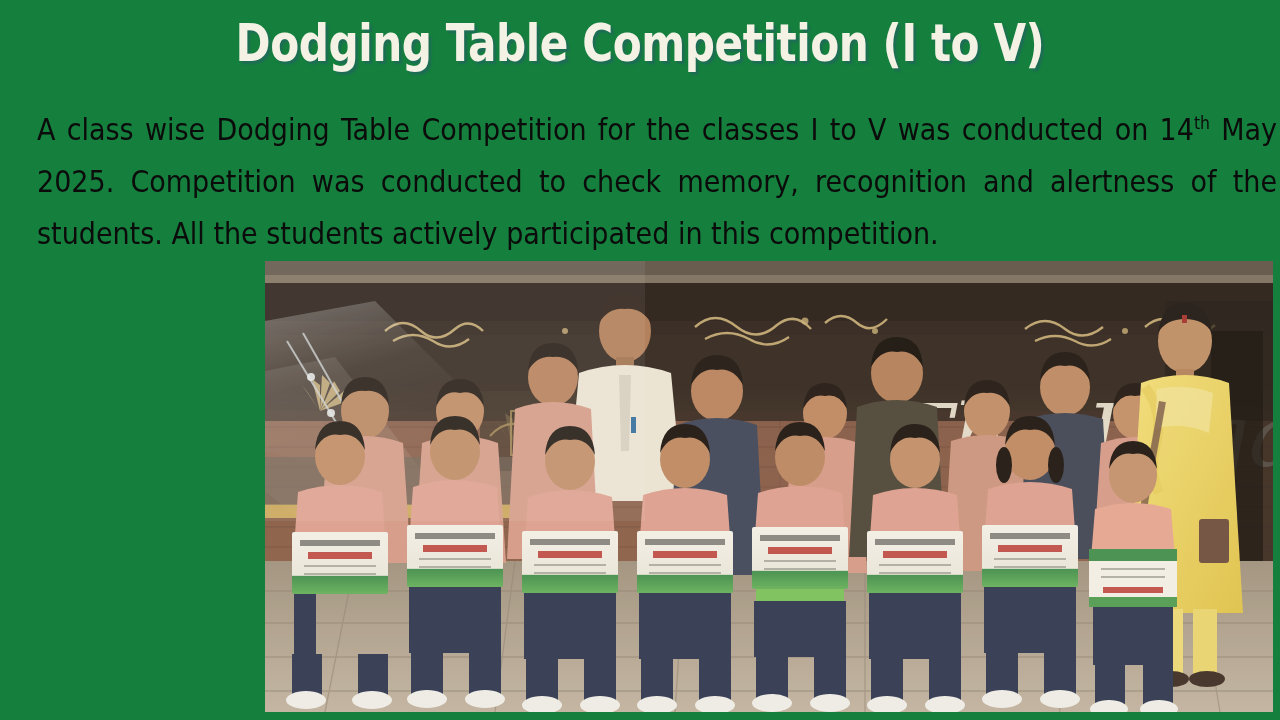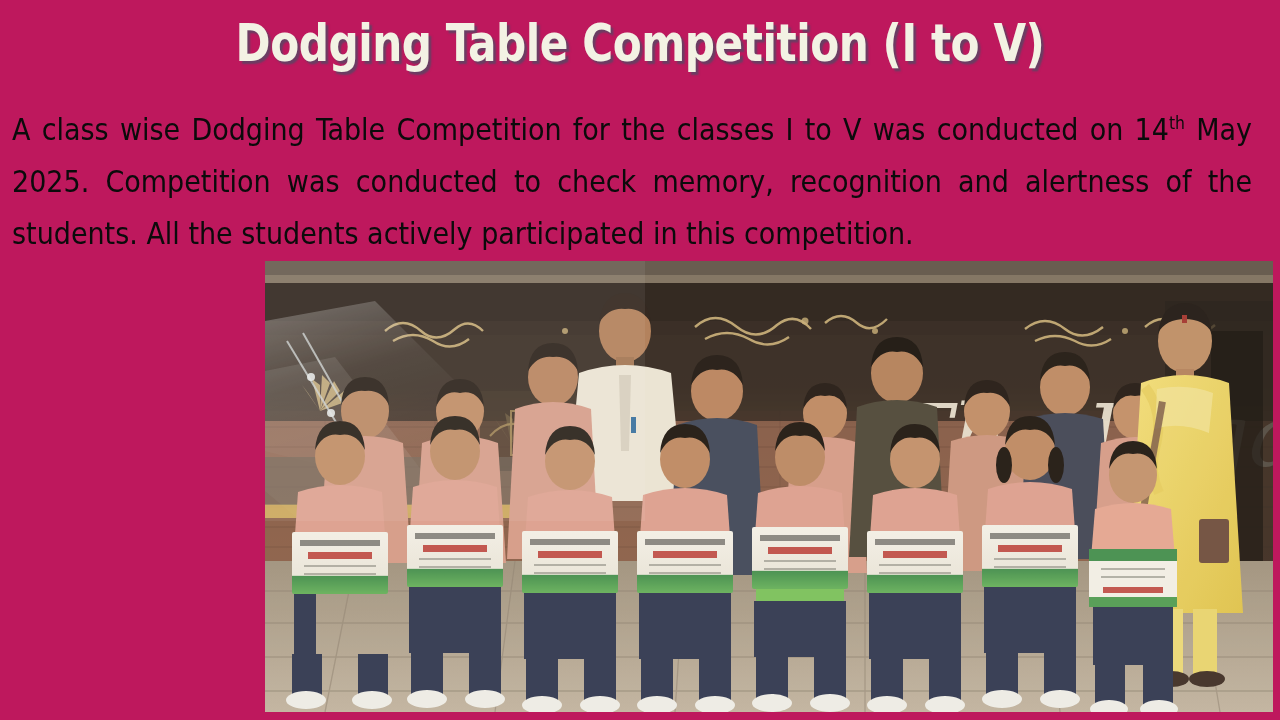--- a/index.html
+++ b/index.html
@@ -6,21 +6,21 @@
   html, body { width:1280px; height:720px; overflow:hidden; }
   body {
     background:#4BB3C8;
     font-family:"Liberation Sans", sans-serif;
     position:relative;
   }
 
   
   .slide {
     position:absolute; inset:0;
-    background:#be185d;
+    background:#15803d;
   }
 
   
   .title {
     position:absolute;
     left:0; top:14px;
     width:1280px;
     text-align:center;
     font-family:"DejaVu Sans Condensed","Liberation Sans", sans-serif;
     font-weight:bold;
@@ -30,21 +30,21 @@
     color:#F3F2E4;
     text-shadow:3px 3px 2px rgba(36,92,104,0.55);
     transform:scaleX(0.92);
     transform-origin:center top;
     white-space:nowrap;
   }
 
   
   .body-text {
     position:absolute;
-    left:12px; top:104px;
+    left:37px; top:104px;
     width:1240px;
     font-family:"DejaVu Sans Condensed","Liberation Sans", sans-serif;
     font-size:30px;
     line-height:52px;
     color:#0B0B0B;
     text-align:justify;
     text-justify:inter-word;
   }
   .body-text sup {
     font-size:0.58em;

